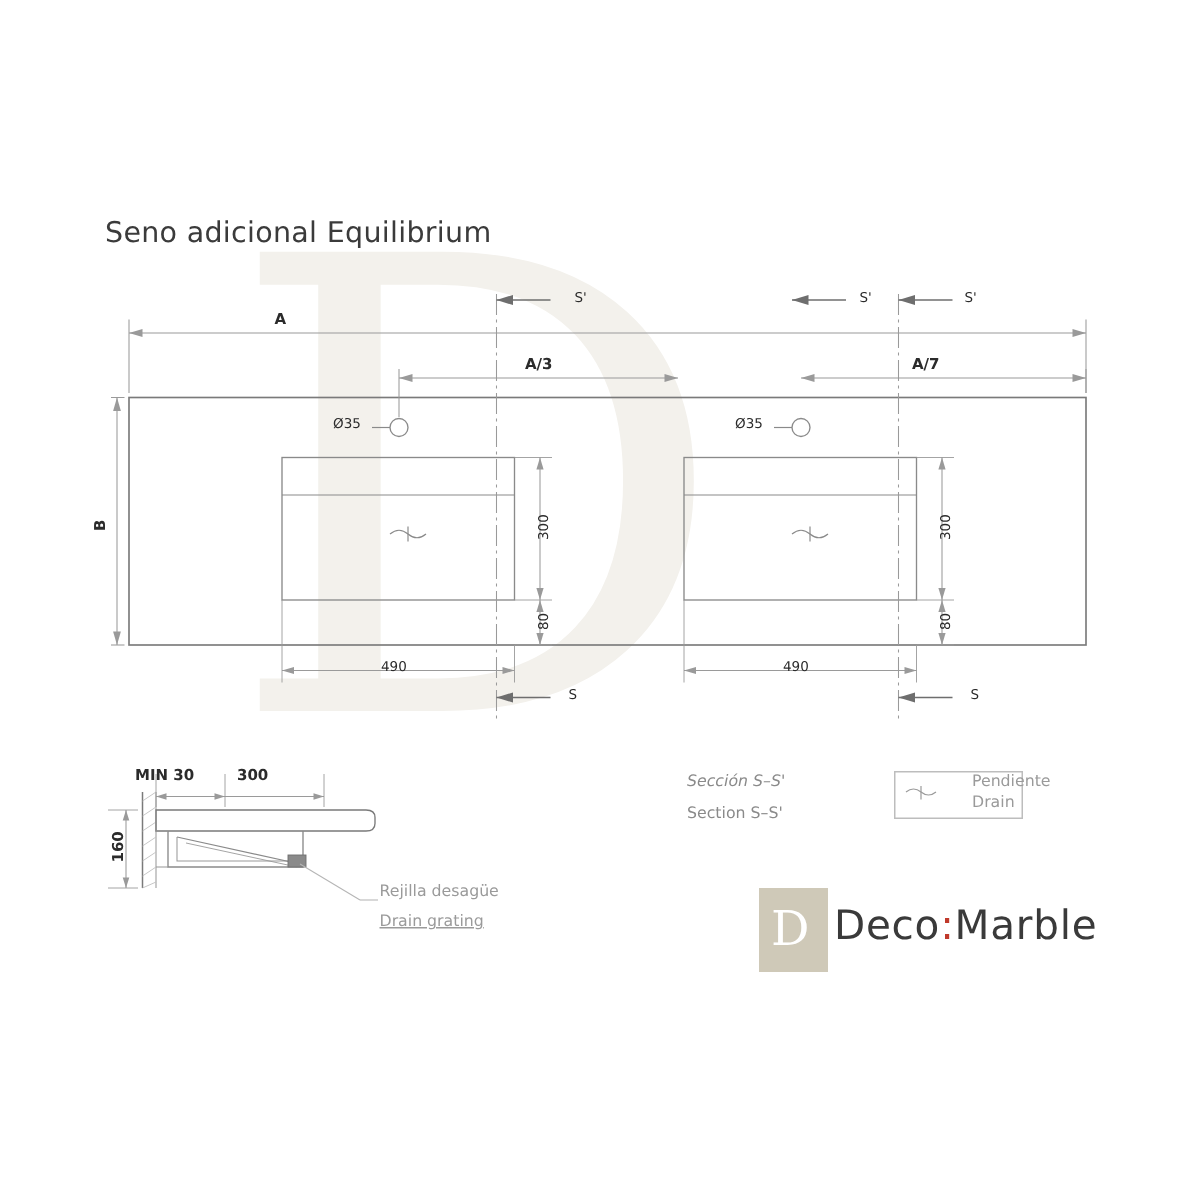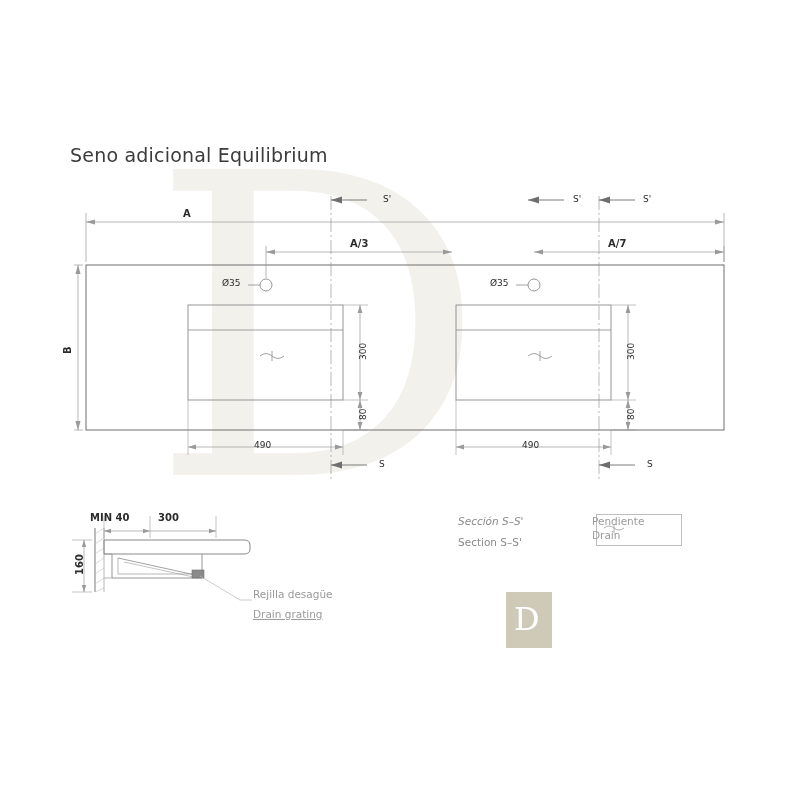--- a/index.html
+++ b/index.html
@@ -69,21 +69,21 @@
     position: absolute;
     left: 596px;
     top: 514px;
     width: 84px;
     height: 30px;
     border: 1px solid #bdbdbd;
     z-index: 3;
   }
   .slope-text {
     position: absolute;
-    left: 592px;
+    left: 648px;
     top: 515px;
     font-size: 10.5px;
     color: #9a9a9a;
     line-height: 13px;
     z-index: 4;
     white-space: nowrap;
   }
 
   
   .logo {
@@ -281,33 +281,36 @@
   <div class="lbl" style="left:490px; top:278px;">Ø35</div>
 
   <div class="lbl rot" style="left:358px; top:360px;">300</div>
   <div class="lbl rot" style="left:358px; top:420px;">80</div>
   <div class="lbl rot" style="left:626px; top:360px;">300</div>
   <div class="lbl rot" style="left:626px; top:420px;">80</div>
 
   <div class="lbl" style="left:254px; top:440px;">490</div>
   <div class="lbl" style="left:522px; top:440px;">490</div>
 
-  <div class="lbl bold" style="left:90px; top:512px;">MIN 40</div>
+  <div class="lbl bold" style="left:90px; top:512px;">MIN 30</div>
   <div class="lbl bold" style="left:158px; top:512px;">300</div>
   <div class="lbl bold rot" style="left:74px; top:575px;">160</div>
 
   <div class="drain-label" style="left:253px; top:588px;">Rejilla  desagüe</div>
   <div class="drain-label" style="left:253px; top:608px;text-decoration:underline;">Drain  grating</div>
 
   <div class="sec-label" style="left:458px; top:515px;font-style:italic;">Sección  S–S'</div>
   <div class="sec-label" style="left:458px; top:536px;text-align:center;">Section  S–S'</div>
 
   <div class="slope-box"></div>
   <div class="slope-text">Pendiente</div>
   <div class="slope-text" style="top:529px;">Drain</div>
 
   <div class="logo">
     <div class="logo-mark">
       <div class="logo-mark-d">D</div>
     </div>
+    <div class="logo-text">
+      <span>Deco</span><span class="logo-dots">:</span><span>Marble</span>
+    </div>
   </div>
 
 </div>
 
 </body></html>

